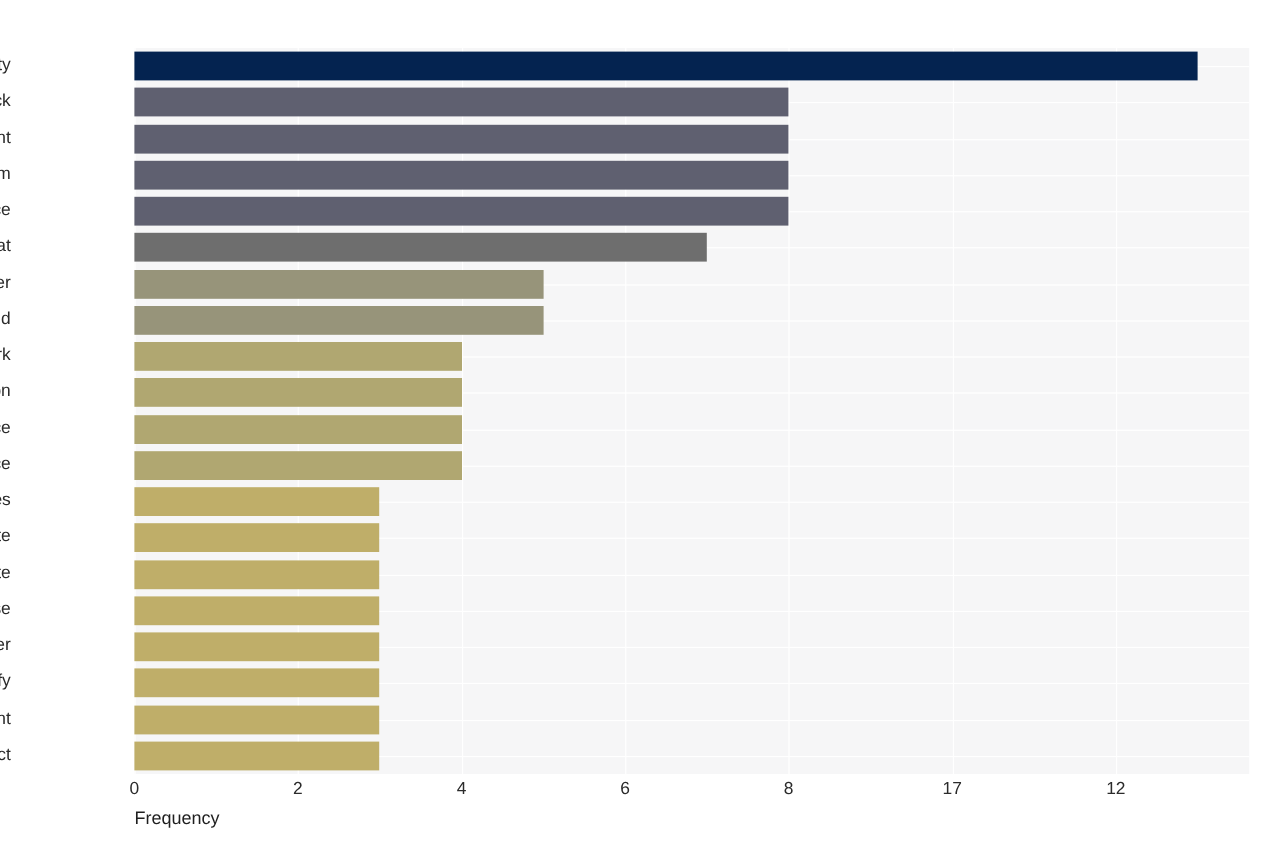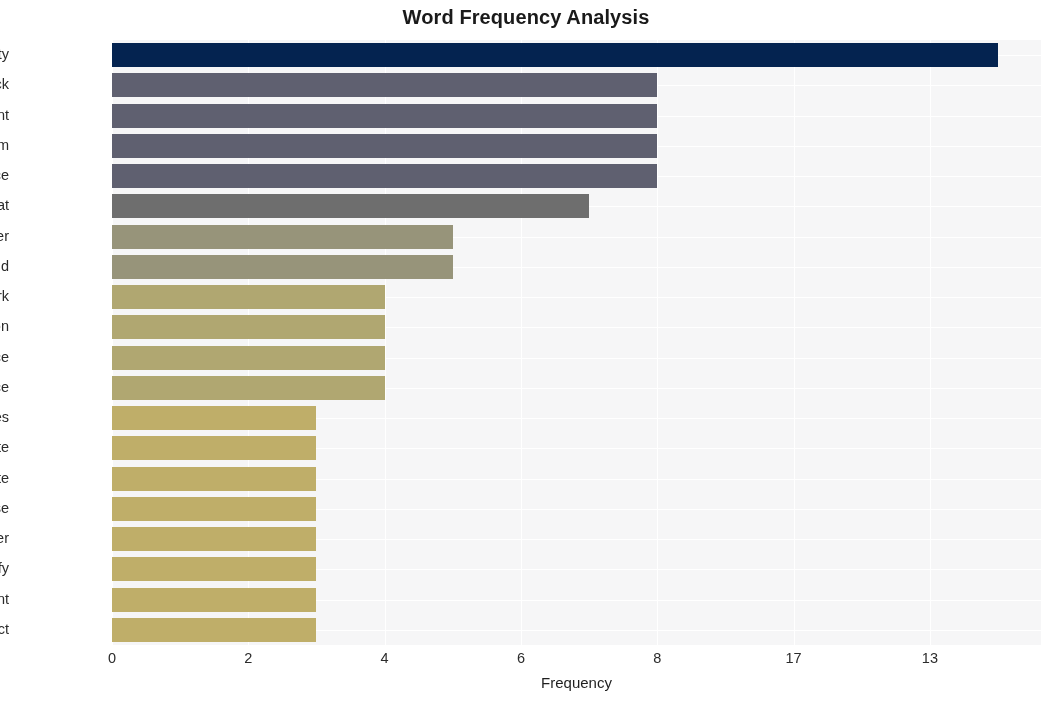--- a/index.html
+++ b/index.html
@@ -73,32 +73,31 @@
     color: #2b2b2b;
     text-align: center;
     width: 60px;
     line-height: 1;
   }
   #x-axis-title {
     position: absolute;
     top: 675px;
     left: 112px;
     width: 929px;
-    text-align: center;
+    text-align: left;
     font-size: 15px;
     color: #1f1f1f;
     line-height: 1;
   }
 </style>
 </head>
 <body>
 
 <div id="chart-root">
 
-  <div id="chart-title">Word Frequency Analysis</div>
 
   <div id="plot-area">
     <div id="vgrid-layer">
         <div class="vgrid" style="left: 0px;"></div>
         <div class="vgrid" style="left: 136.317px;"></div>
         <div class="vgrid" style="left: 272.634px;"></div>
         <div class="vgrid" style="left: 408.951px;"></div>
         <div class="vgrid" style="left: 545.268px;"></div>
         <div class="vgrid" style="left: 681.585px;"></div>
         <div class="vgrid" style="left: 817.902px;"></div>
@@ -171,18 +170,18 @@
       <div class="ytick-label" style="top: 591.625px;">management</div>
       <div class="ytick-label" style="top: 621.875px;">protect</div>
     </div>
   <div id="xlabels-layer">
       <div class="xtick-label" style="left: 82px;">0</div>
       <div class="xtick-label" style="left: 218.317px;">2</div>
       <div class="xtick-label" style="left: 354.634px;">4</div>
       <div class="xtick-label" style="left: 490.951px;">6</div>
       <div class="xtick-label" style="left: 627.268px;">8</div>
       <div class="xtick-label" style="left: 763.585px;">17</div>
-      <div class="xtick-label" style="left: 899.902px;">13</div>
+      <div class="xtick-label" style="left: 899.902px;">12</div>
     </div>
 
   <div id="x-axis-title">Frequency</div>
 
 </div>
 
 </body></html>

